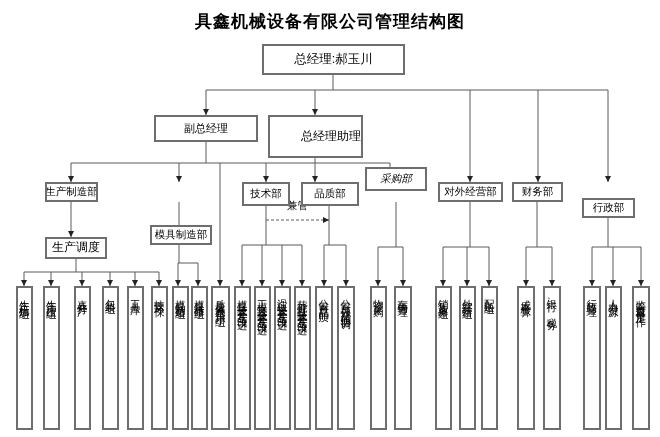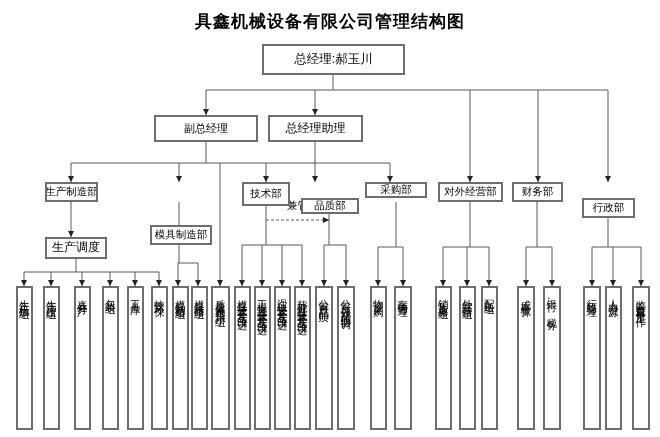--- a/index.html
+++ b/index.html
@@ -129,36 +129,36 @@
     </svg>
   <div class="title">具鑫机械设备有限公司管理结构图</div>
   <div class="note">兼管</div>
   <div id="nodes">
       <div class="node" style="left: 262px; top: 44px; width: 143px; height: 31px; font-size: 12.5px; border-color: rgb(110, 110, 110);">
         <span class="nlabel">总经理:郝玉川</span>
       </div>
       <div class="node" style="left: 154px; top: 115px; width: 104px; height: 27px; font-size: 11px; border-color: rgb(110, 110, 110);">
         <span class="nlabel">副总经理</span>
       </div>
-      <div class="node" style="left: 268px; top: 115px; width: 95px; height: 27px; font-size: 12px; border-color: rgb(110, 110, 110);">
+      <div class="node" style="left: 268px; top: 115px; width: 95px; height: 43px; font-size: 12px; border-color: rgb(110, 110, 110); justify-content: flex-end;">
         <span class="nlabel">总经理助理</span>
       </div>
       <div class="node" style="left: 45px; top: 182px; width: 53px; height: 20px; border-color: rgb(110, 110, 110); text-align: center;">
         <span class="nlabel">生产制造部</span>
       </div>
       <div class="node" style="left: 150px; top: 182px; width: 62px; height: 20px; border-color: rgb(110, 110, 110); margin-top: 43px;">
         <span class="nlabel">模具制造部</span>
       </div>
       <div class="node" style="left: 242px; top: 182px; width: 48px; height: 24px; border-color: rgb(110, 110, 110);">
         <span class="nlabel">技术部</span>
       </div>
-      <div class="node" style="left: 301px; top: 182px; width: 58px; height: 16px; border-color: rgb(110, 110, 110); margin-top: 16px;">
+      <div class="node" style="left: 301px; top: 182px; width: 58px; height: 24px; border-color: rgb(110, 110, 110);">
         <span class="nlabel">品质部</span>
       </div>
-      <div class="node" style="left: 365px; top: 182px; width: 62px; height: 16px; border-color: rgb(110, 110, 110);">
+      <div class="node" style="left: 365px; top: 167px; width: 62px; height: 24px; border-color: rgb(110, 110, 110); font-style: italic;">
         <span class="nlabel">采购部</span>
       </div>
       <div class="node" style="left: 438px; top: 182px; width: 65px; height: 20px; border-color: rgb(110, 110, 110);">
         <span class="nlabel">对外经营部</span>
       </div>
       <div class="node" style="left: 512px; top: 182px; width: 51px; height: 20px; border-color: rgb(110, 110, 110);">
         <span class="nlabel">财务部</span>
       </div>
       <div class="node" style="left: 582px; top: 198px; width: 53px; height: 20px; border-color: rgb(110, 110, 110);">
         <span class="nlabel">行政部</span>

